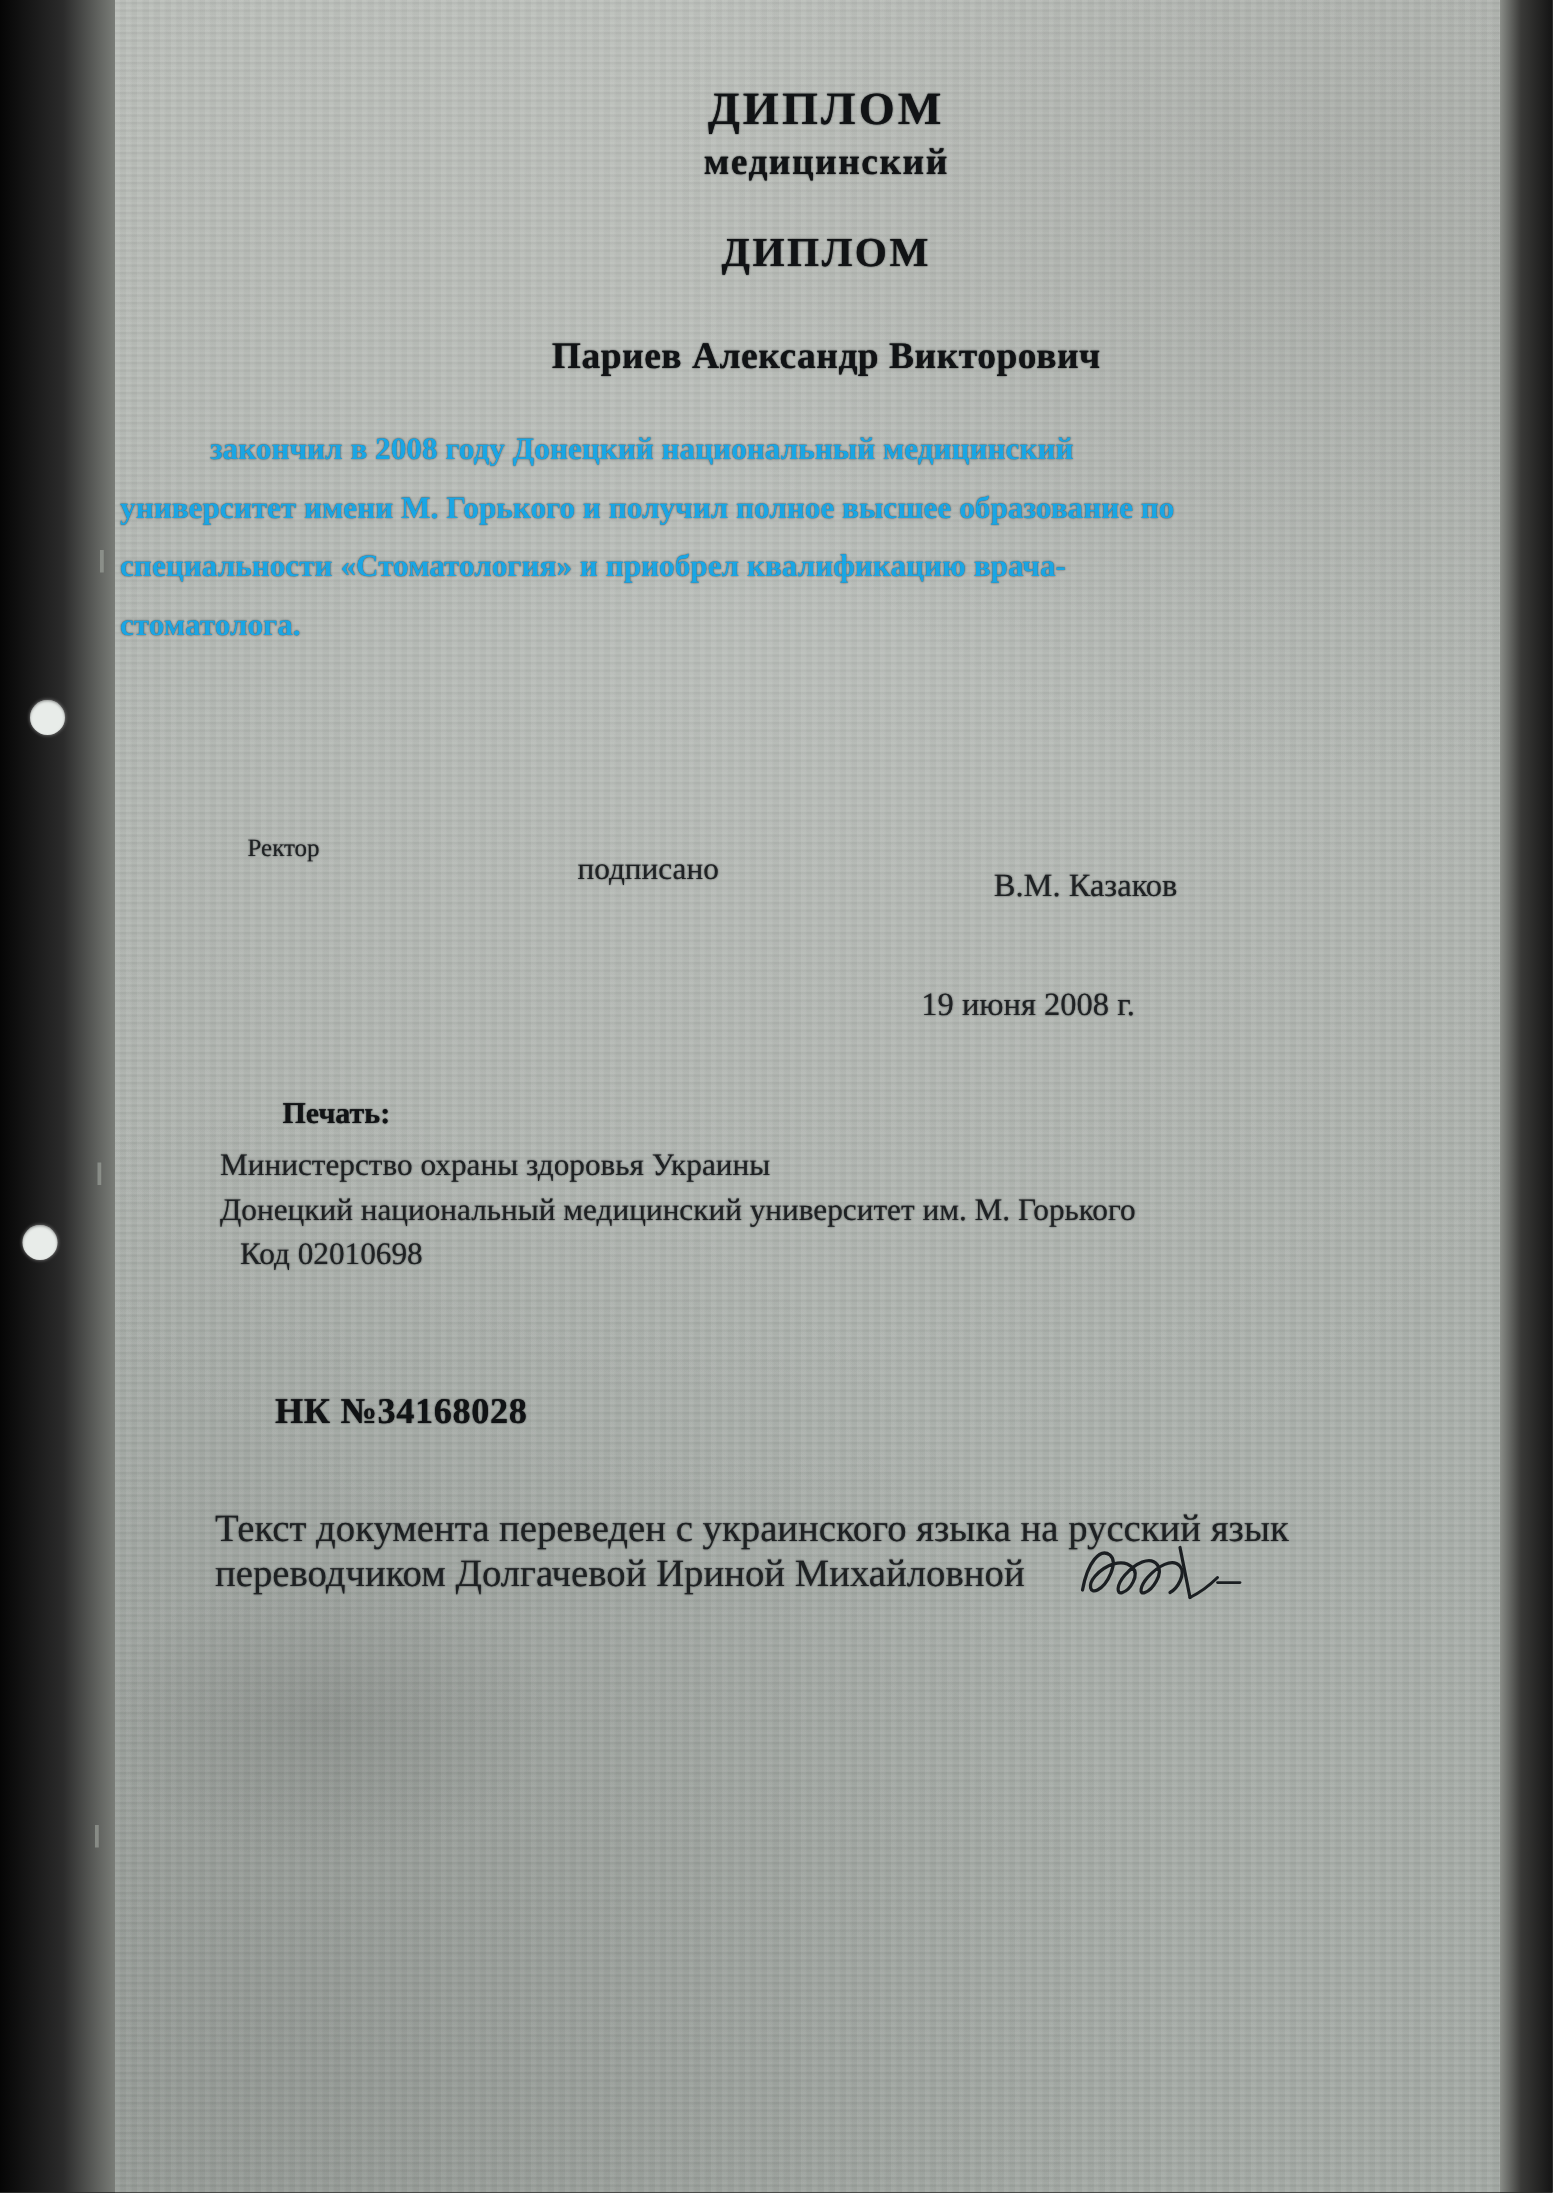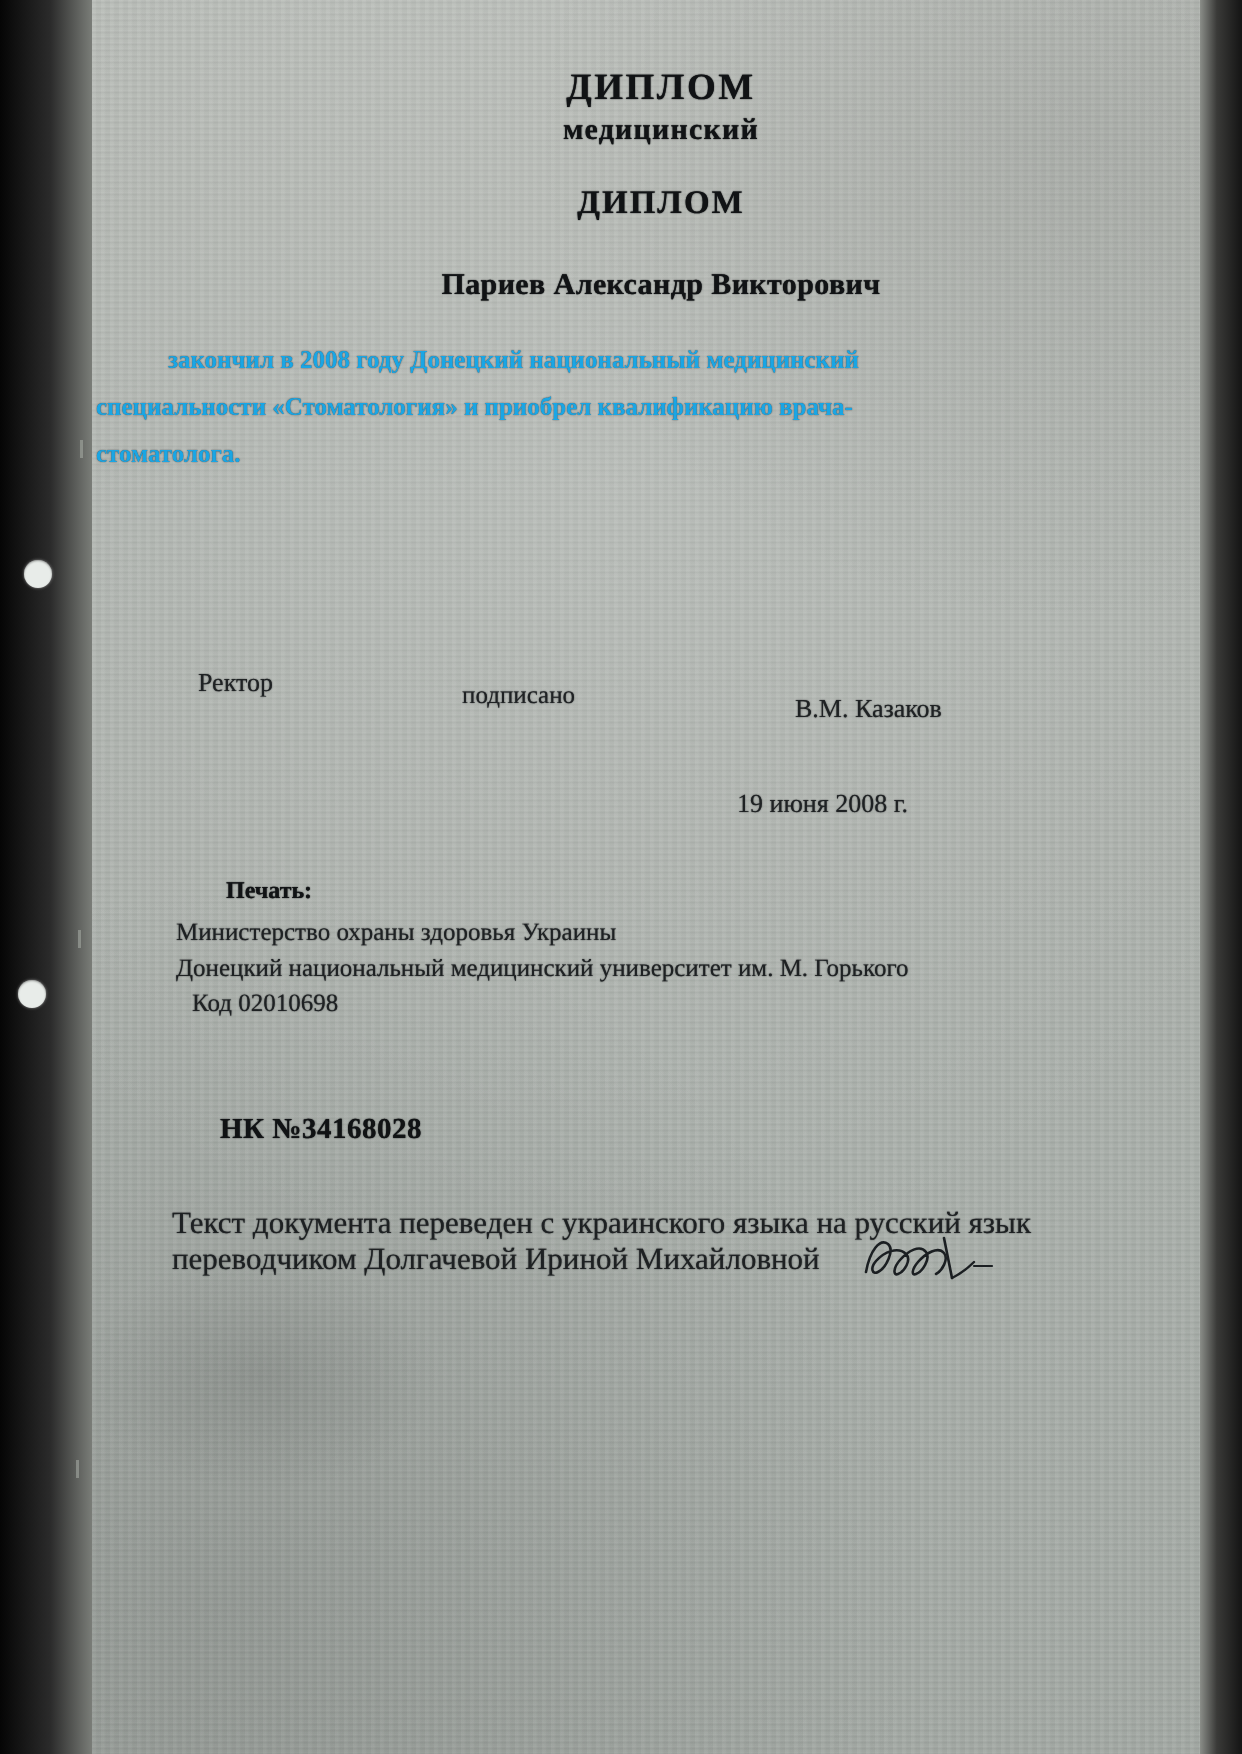--- a/index.html
+++ b/index.html
@@ -174,21 +174,21 @@
     text-align: justify;
     font-weight: bold;
     color: #0ea5e9;
     text-shadow: 0 0 1.1px rgba(20,23,25,0.7), 0 0 2.5px rgba(20,23,25,0.25);
     opacity: 0.93;
   }
   .body-block .indent { display: inline-block; width: 72px; }
   .body-line { display: block; }
   .line-1 { text-align: justify; }
 
-  .sig-label   { font-size: 26px; }
+  .sig-label   { font-size: 20px; }
   .sig-signed  { font-size: 25px; }
   .sig-name    { font-size: 26px; }
   .date-line   { font-size: 26px; }
 
   .seal-head {
     font-weight: bold;
     font-size: 24px;
   }
   .seal-line { font-size: 25px; }
 
@@ -239,20 +239,21 @@
     <div class="t ink-strong title-sub" style="left:0; top:113px; width:1242px; text-align:center;">медицинский</div>
 
     <div class="t ink-strong title-second" style="left:0; top:185px; width:1242px; text-align:center;">ДИПЛОМ</div>
 
     <div class="t ink-strong holder-name" style="left:0; top:268px; width:1242px; text-align:center;">Париев Александр Викторович</div>
 
     <div class="body-block">
       <span class="body-line line-1" style="text-align:justify; display:block;">
         <span class="indent"></span><span>закончил в 2008 году Донецкий национальный медицинский</span>
       </span>
+      <span class="body-line">университет имени М. Горького и получил полное высшее образование по</span>
       <span class="body-line">специальности «Стоматология» и приобрел квалификацию врача-</span>
       <span class="body-line">стоматолога.</span>
     </div>
 
     <div class="t ink sig-label" style="left:198px; top:668px;">Ректор</div>
 
     <div class="t ink sig-signed" style="left:462px; top:682px;">подписано</div>
 
     <div class="t ink sig-name" style="left:795px; top:694px;">В.М. Казаков</div>
 

